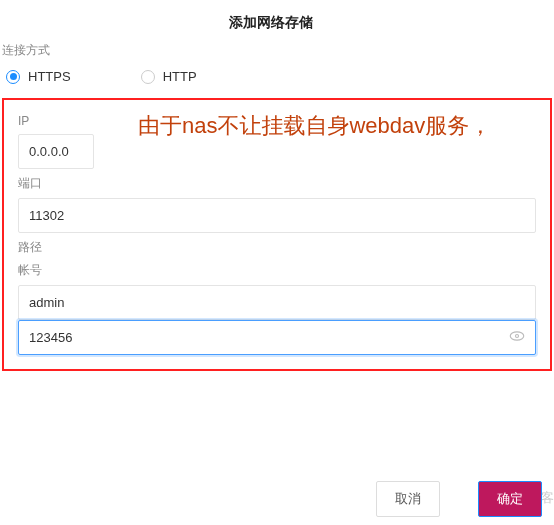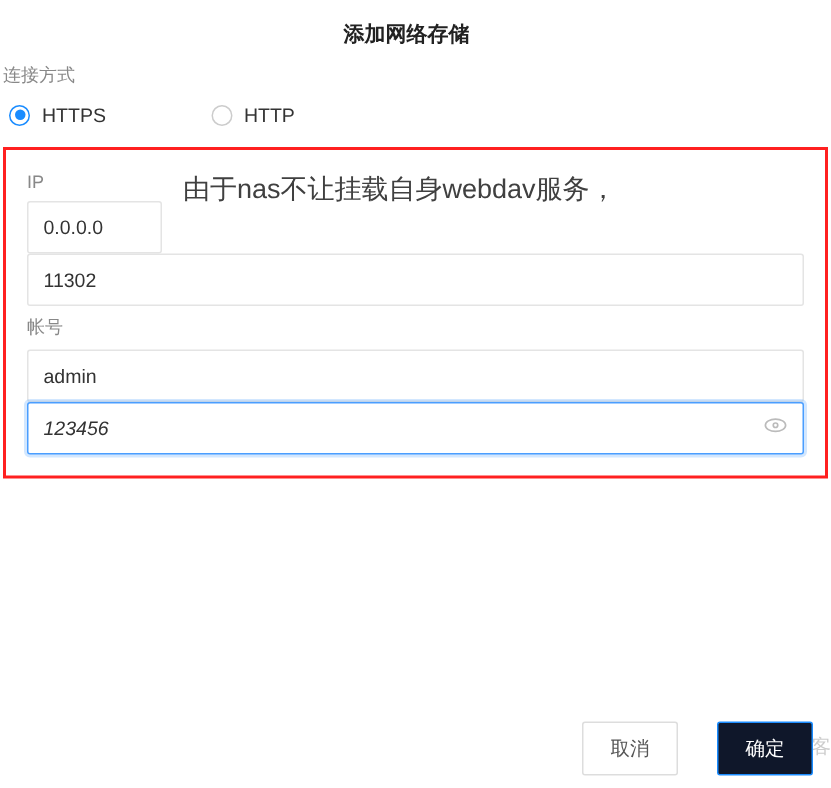--- a/index.html
+++ b/index.html
@@ -75,61 +75,61 @@
       border-radius: 2px;
       font-size: 13px;
       color: #333;
       outline: none;
       background: #fff;
     }
     .text-input::placeholder { color: #bbb; }
     .text-input.focused {
       border-color: #4a9eff;
       box-shadow: 0 0 0 2px rgba(74,158,255,0.25);
-      font-style: italic;
     }
-    .ip-input { width: 90px; }
+    .ip-input { width: 76px; }
     .eye-icon {
       position: absolute;
       right: 10px;
       top: 50%;
       transform: translateY(-50%);
       color: #bbb;
       cursor: pointer;
     }
     .annotation {
       position: absolute;
-      left: 118px;
+      left: 134px;
       top: 14px;
-      color: #404040;
-      font-size: 18px;
+      color: #c2410c;
+      font-size: 22px;
       line-height: 24px;
       pointer-events: none;
     }
     .footer {
       position: absolute;
       bottom: 8px;
       right: 12px;
       display: flex;
-      gap: 26px;
+      gap: 14px;
       align-items: center;
     }
     .btn {
       padding: 8px 18px;
       font-size: 13px;
       border: 1px solid #ddd;
       background: #fff;
       color: #555;
       cursor: pointer;
       border-radius: 2px;
     }
     .btn-primary {
-      background: #0f172a;
+      background: #be185d;
       border-color: #1a8cff;
       color: #fff;
+      margin-left: 24px;
     }
     .watermark {
       position: absolute;
       right: 0px;
       bottom: 18px;
       font-size: 13px;
       color: #ccc;
       pointer-events: none;
       z-index: -1;
     }
@@ -157,24 +157,26 @@
   <div class="form-box">
     <div class="annotation">
       <div>由于nas不让挂载自身webdav服务，</div>
     </div>
 
     <div class="field-label">IP</div>
     <div class="input-wrap">
       <input class="text-input ip-input" value="0.0.0.0" style="">
     </div>
 
+    <div class="field-label">端口</div>
     <div class="input-wrap">
       <input class="text-input" value="11302" style="">
     </div>
 
+    <div class="field-label">路径</div>
 
     <div class="field-label">帐号</div>
     <div class="input-wrap">
       <input class="text-input" value="admin" style="">
     </div>
 
     <div class="input-wrap">
       <input class="text-input focused" value="123456" style="">
       <span class="eye-icon">
         <svg width="18" height="18" viewBox="0 0 24 24" fill="none" stroke="currentColor" stroke-width="1.5">

